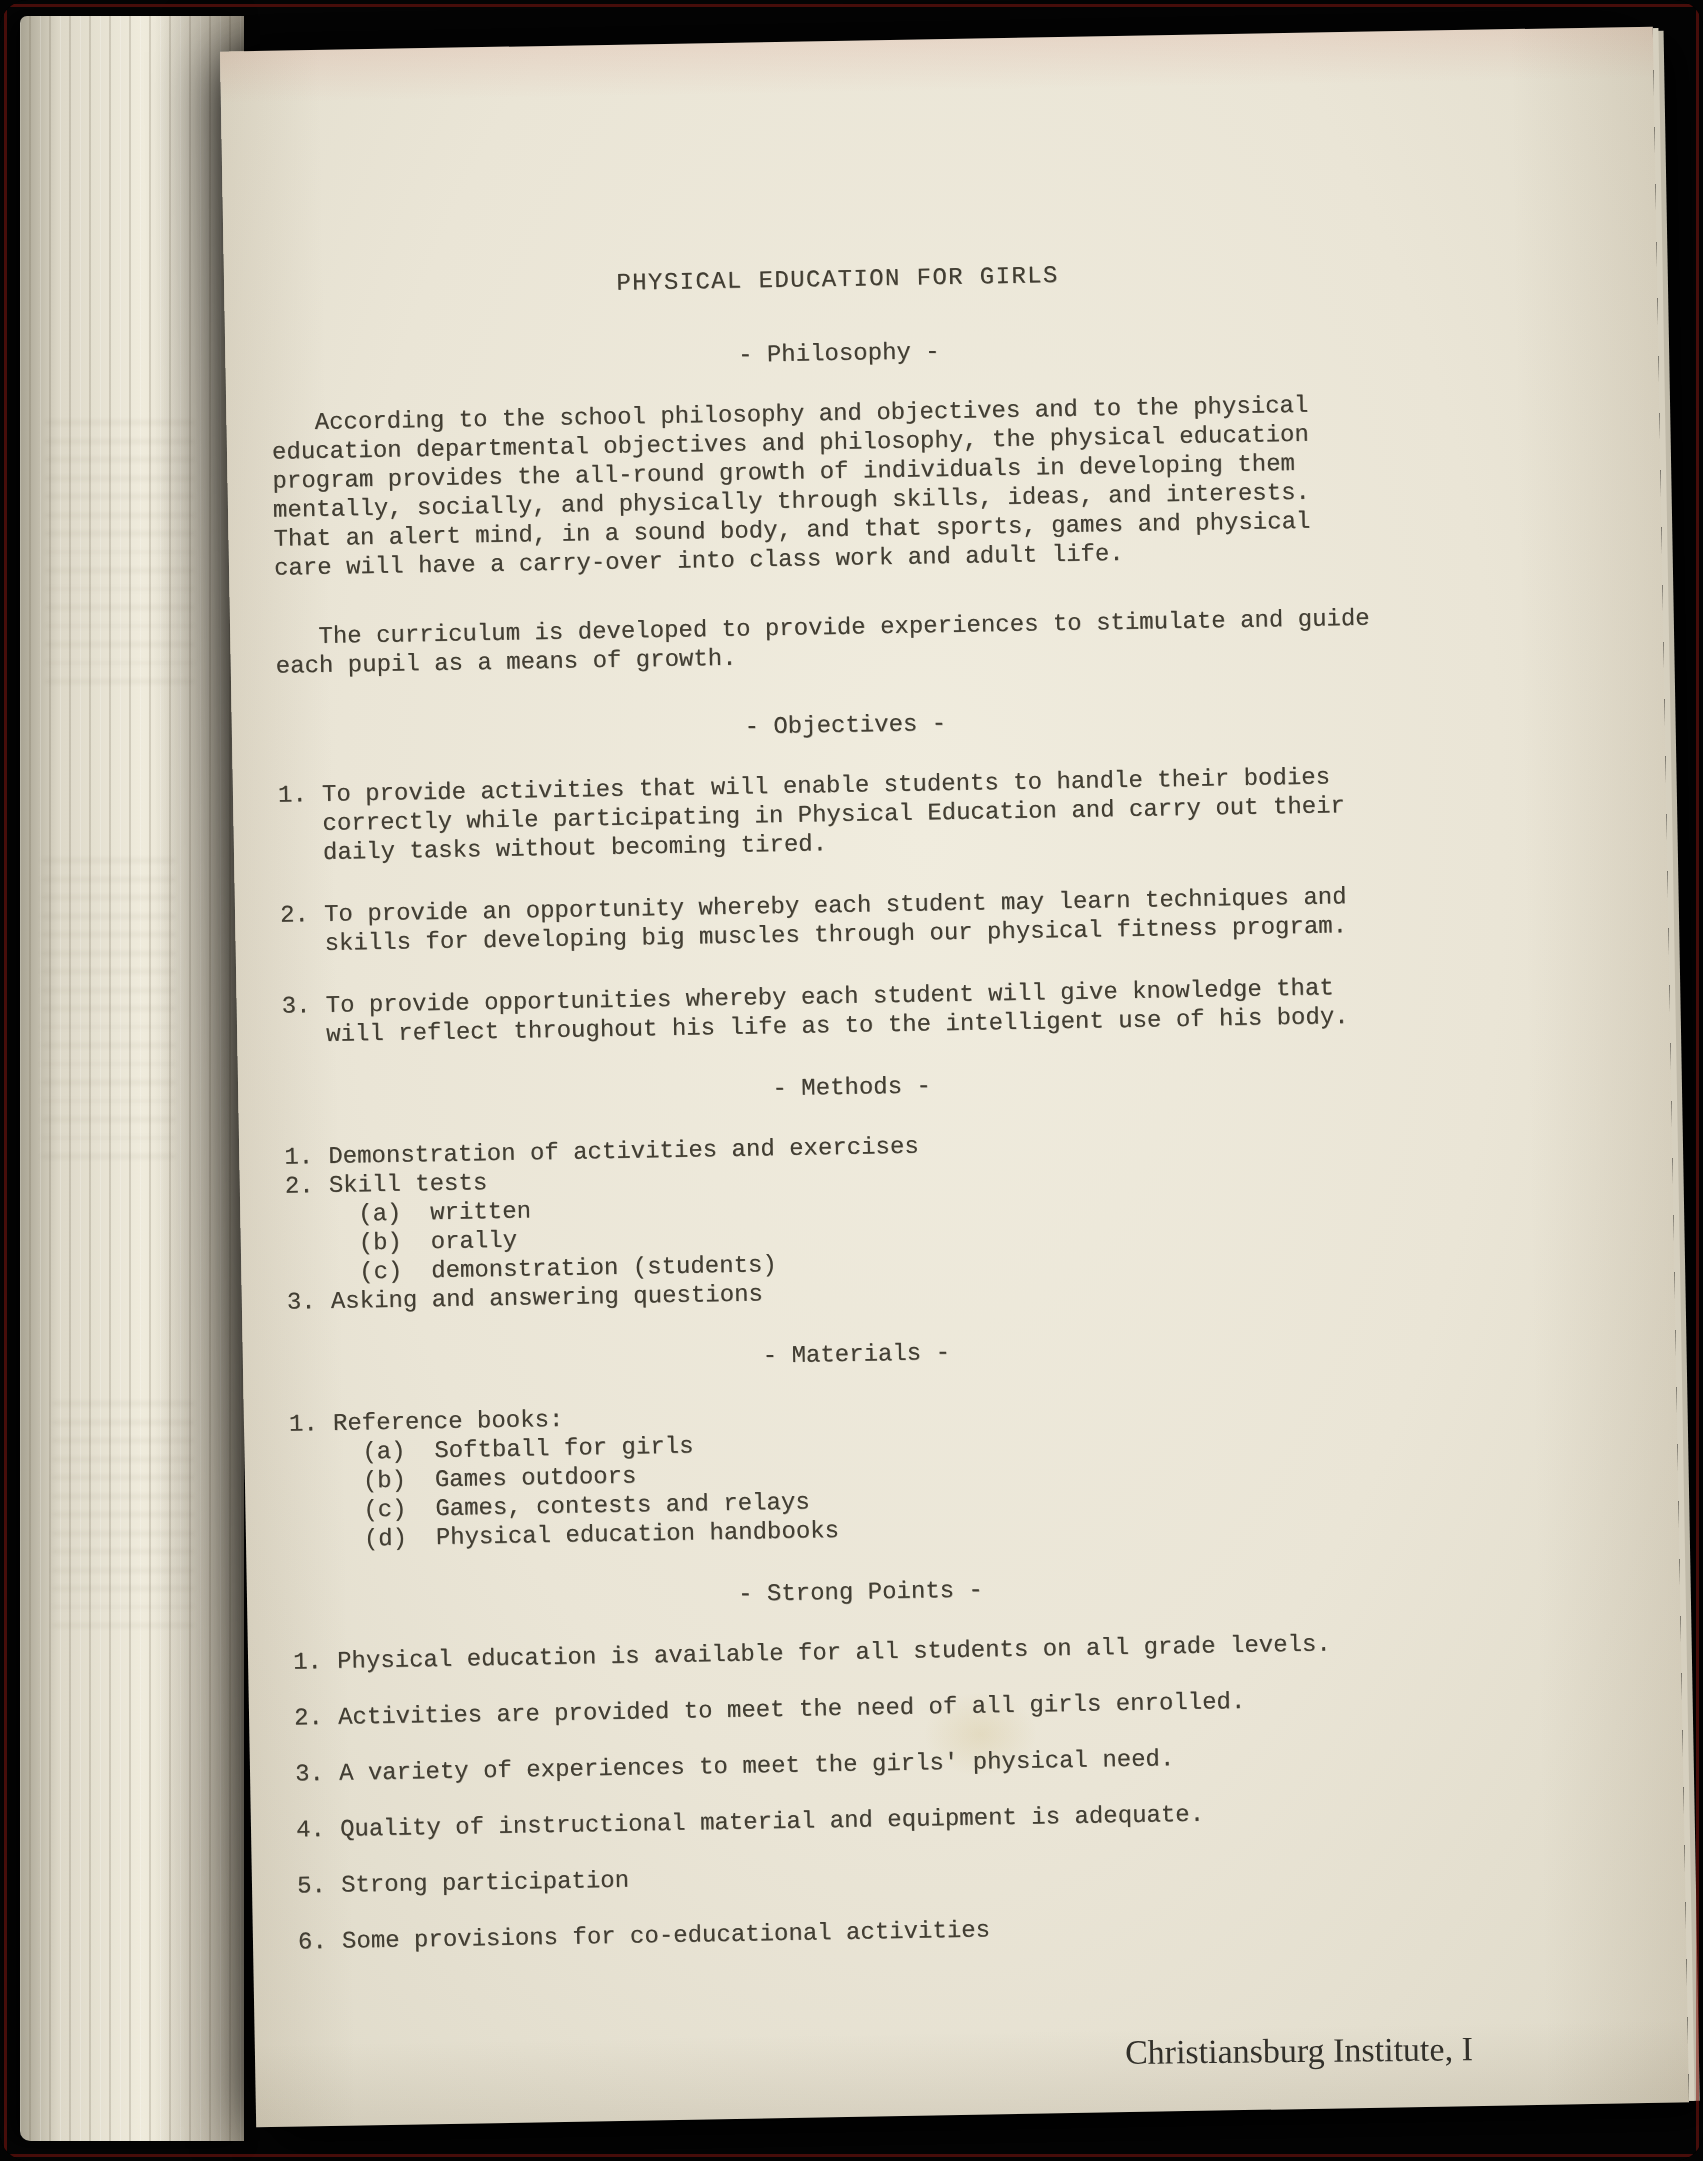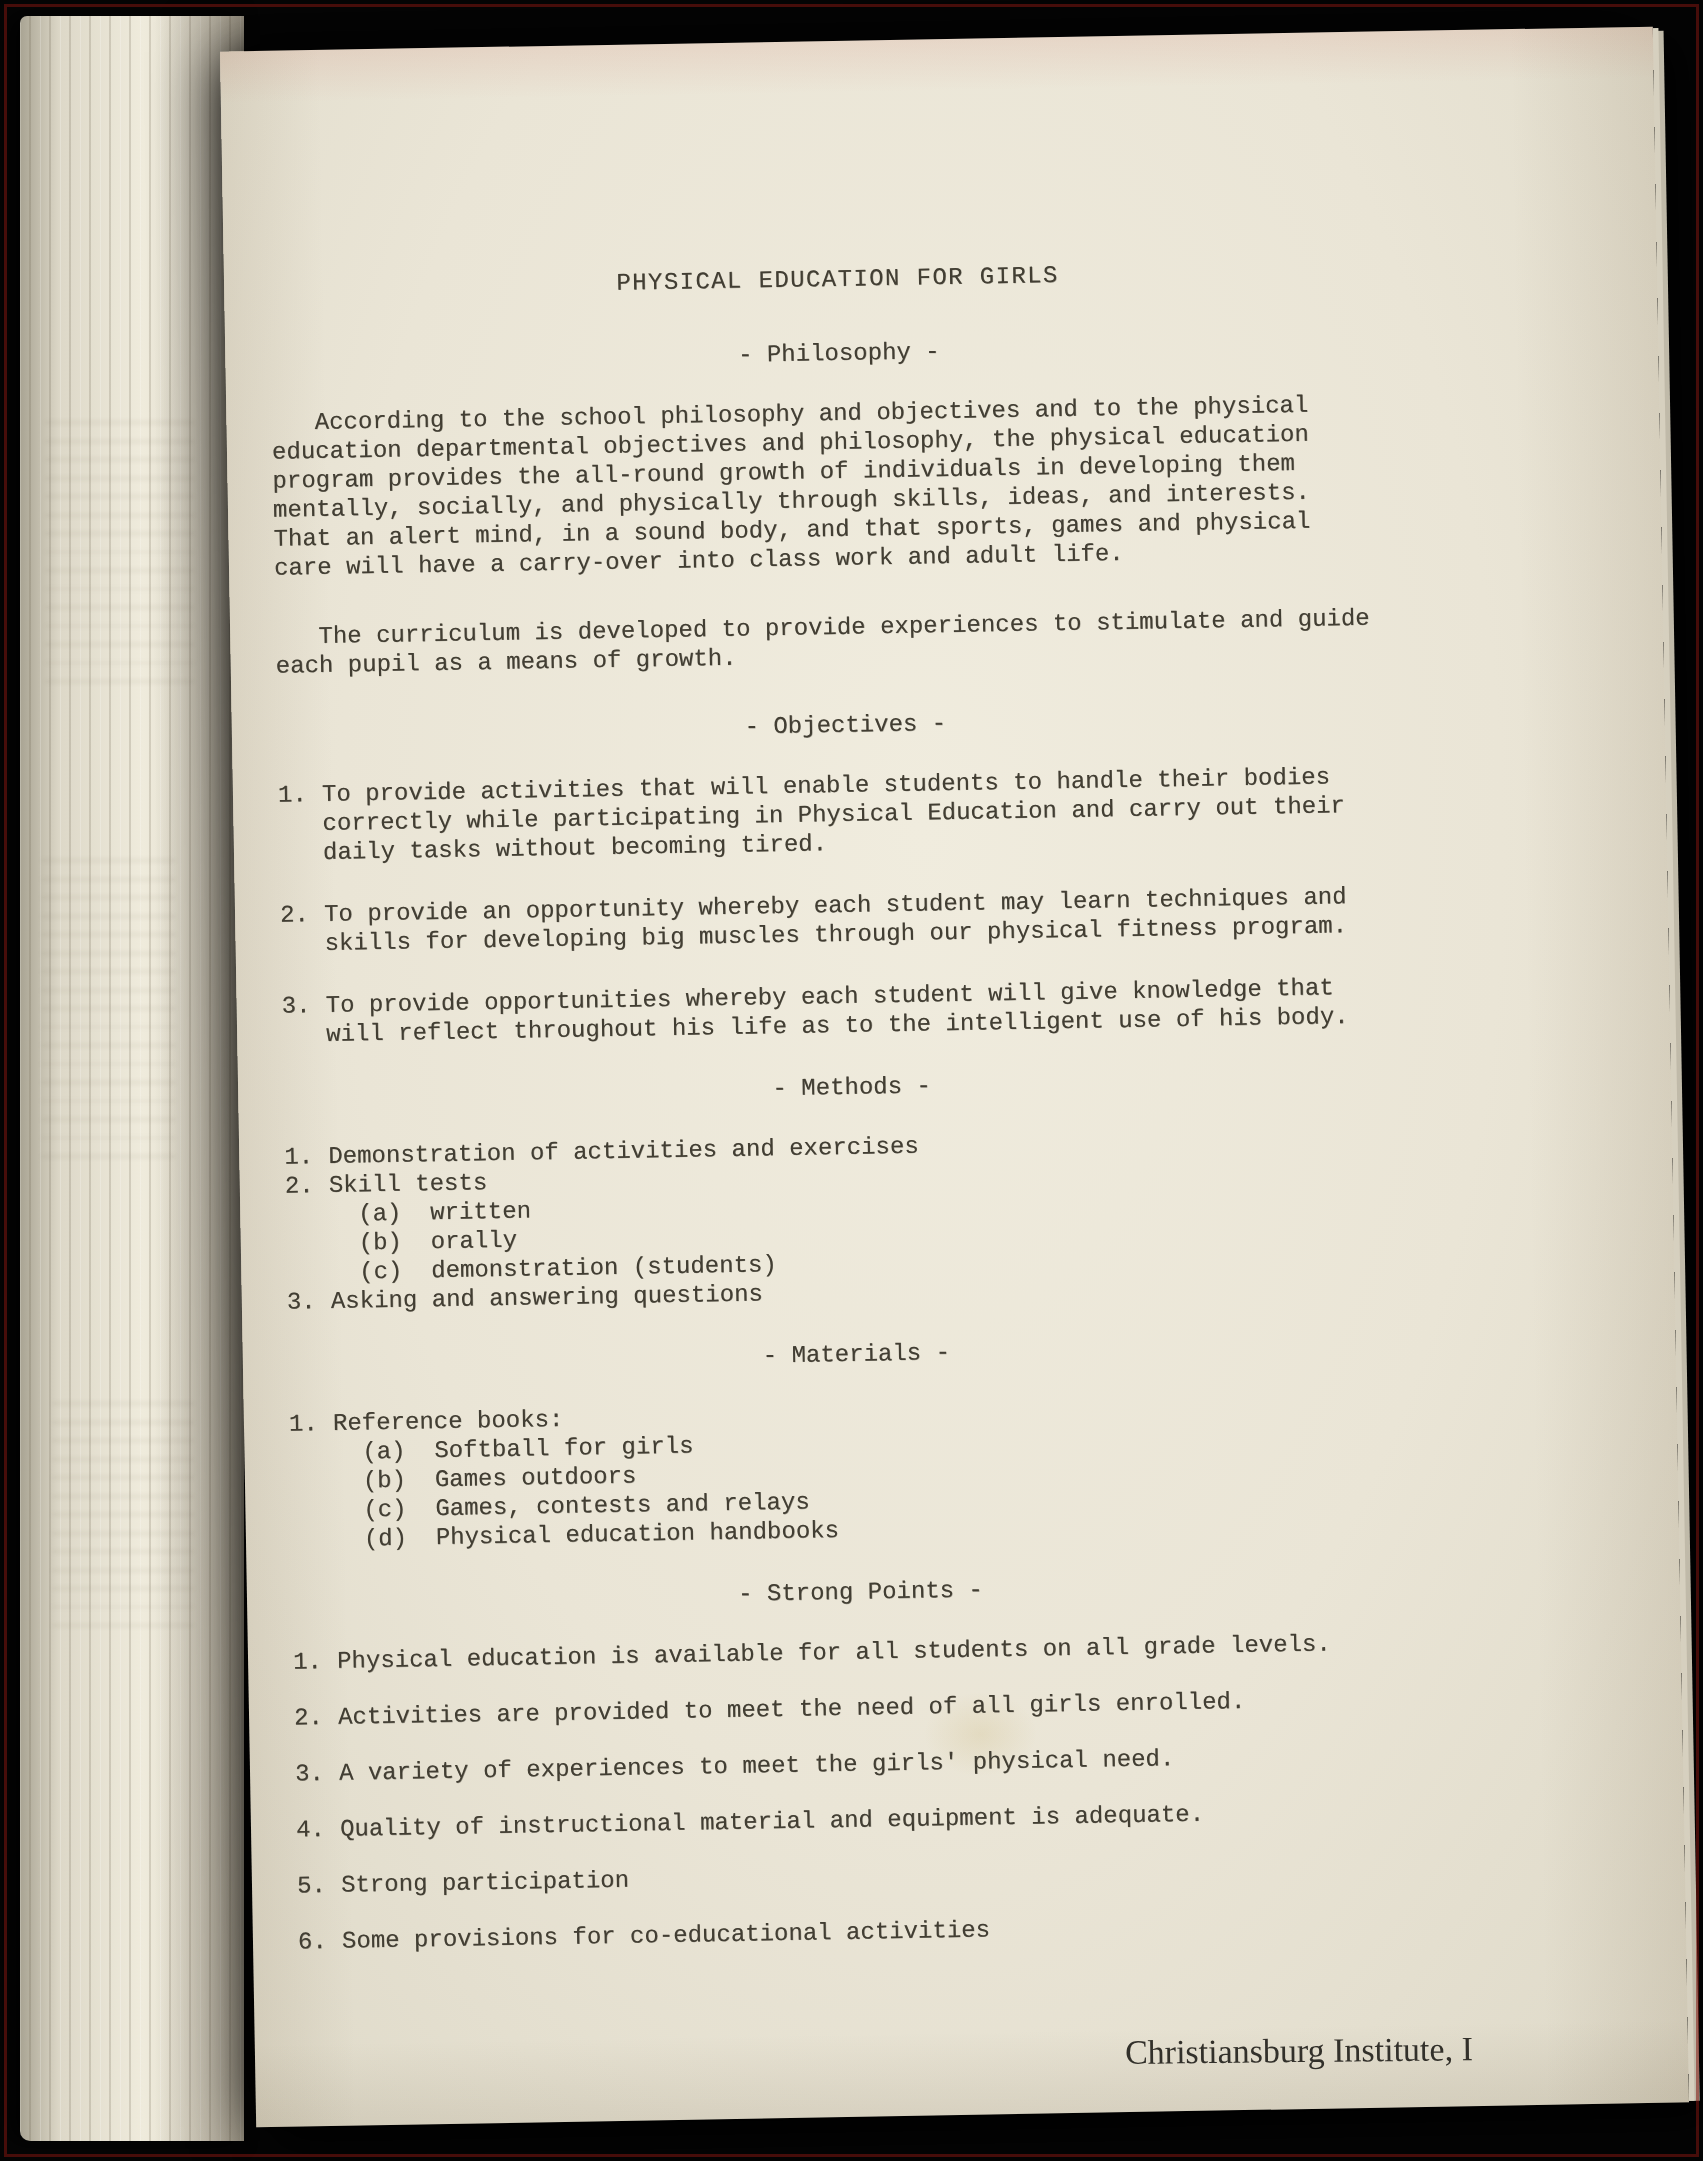--- a/index.html
+++ b/index.html
@@ -7,20 +7,21 @@
     padding: 0;
     background: #030303;
   }
   .stage {
     position: relative;
     width: 1703px;
     height: 2161px;
     background: #050505;
     overflow: hidden;
     font-family: "Liberation Mono", "DejaVu Sans Mono", monospace;
+    border-radius: 28px;
   }
   
   .frame {
     position: absolute;
     inset: 4.3px;
     border: 3.5px solid rgba(128, 22, 16, 0.55);
     z-index: 60;
     pointer-events: none;
   }
   

